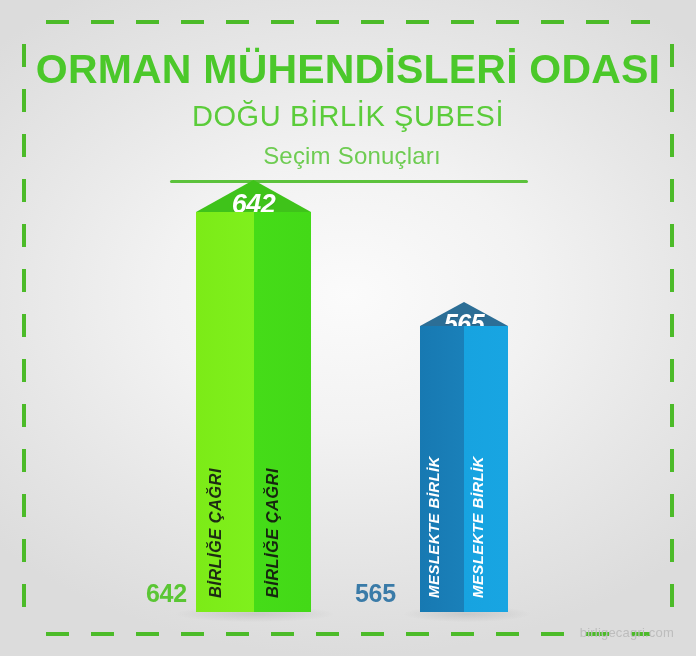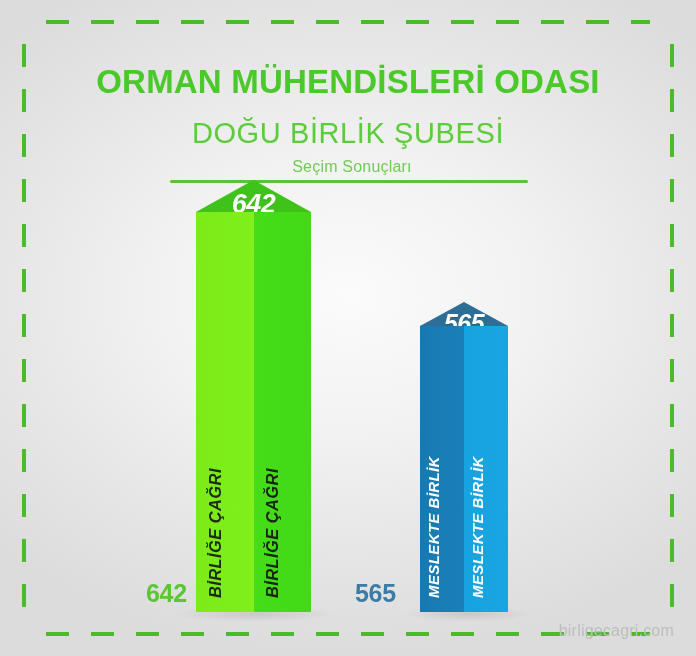--- a/index.html
+++ b/index.html
@@ -49,39 +49,39 @@
   .frame .edge.right { right: 0; }
 
   
   .header {
     position: absolute;
     left: 0; right: 0; top: 48px;
     text-align: center;
   }
   .title-main {
     color: #4bc82a;
-    font-size: 33px;
+    font-size: 41px;
     font-weight: bold;
     letter-spacing: 0.2px;
     line-height: 1.06;
-    margin: 17px;
+    margin: 0;
     white-space: nowrap;
   }
   .title-sub {
     color: #5bcc3a;
     font-size: 29px;
     font-weight: normal;
     letter-spacing: 0.6px;
     line-height: 1.12;
     margin: 9px 0 0 0;
     white-space: nowrap;
   }
   .title-third {
     color: #6ecc52;
-    font-size: 16px;
+    font-size: 24px;
     font-weight: normal;
     letter-spacing: 0.2px;
     margin: 9px 0 0 0;
     white-space: nowrap;
     padding-left: 8px;
   }
   .rule {
     position: absolute;
     left: 170px;
     top: 180px;
@@ -165,21 +165,21 @@
   #bar-blue .face-left  { background: linear-gradient(to right, #1779b2 0%, #1a80b9 100%); }
   #bar-blue .face-right { background: linear-gradient(to right, #17a3e0 0%, #18a5e2 100%); }
   #bar-blue .label-left  { color: #ffffff; }
   #bar-blue .label-right { color: #ffffff; }
   #value-blue { color: #3a7ba8; }
 
   .watermark {
     position: absolute;
     right: 22px;
     bottom: 16px;
-    font-size: 16px;
+    font-size: 13px;
     color: #bdbdbd;
     letter-spacing: 0.2px;
   }
 </style>
 </head>
 <body>
 
 <div id="poster">
 
   <div class="frame">

